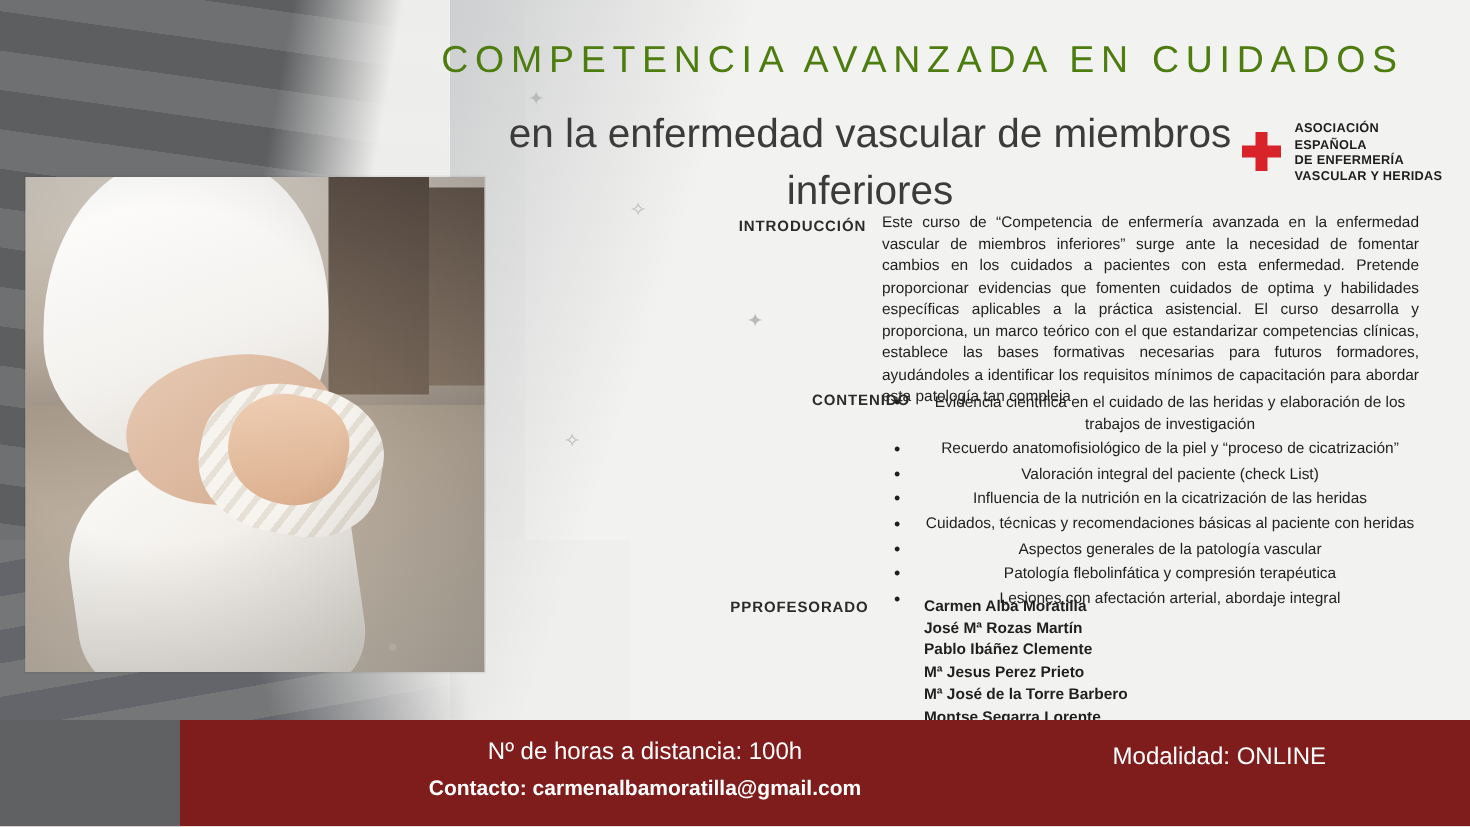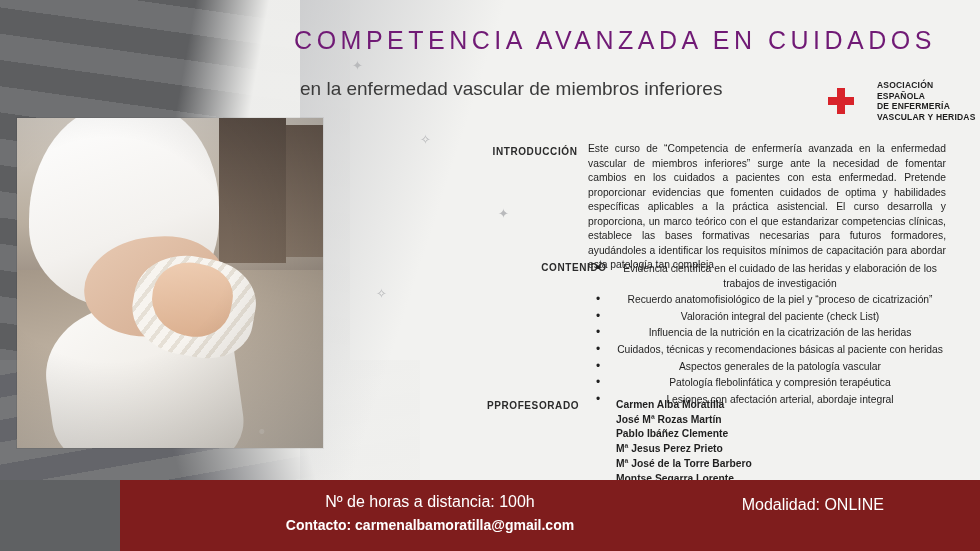--- a/index.html
+++ b/index.html
@@ -115,39 +115,39 @@
     background: radial-gradient(ellipse at 30% 40%, rgba(0,0,0,0) 40%, rgba(0,0,0,0.25) 100%);
   }
 
   
   .title-main {
     position: absolute;
     left: 270px; top: 26px; width: 690px;
     text-align: center;
     font-size: 25px;
     letter-spacing: 4.5px;
-    color: #701a75;
+    color: #4d7c0f;
     font-weight: 400;
   }
   .title-sub {
     position: absolute;
     left: 300px; top: 70px; width: 560px;
-    text-align: left;
-    font-size: 19px;
+    text-align: center;
+    font-size: 27px;
     color: #3b3b3b;
     line-height: 38px;
     font-weight: 400;
   }
 
   
   .logo {
     position: absolute;
     left: 828px; top: 80px;
     width: 150px;
-    display: flex; align-items: center; gap: 23px;
+    display: flex; align-items: center; gap: 9px;
   }
   .logo-cross { position: relative; width: 26px; height: 26px; flex: 0 0 26px; }
   .logo-cross .bar-h, .logo-cross .bar-v {
     position: absolute; background: #d8232a;
   }
   .logo-cross .bar-h { left: 0; top: 9px; width: 26px; height: 8px; }
   .logo-cross .bar-v { left: 9px; top: 0; width: 8px; height: 26px; }
   .logo-text {
     font-size: 8.5px; font-weight: bold; line-height: 10.5px; color: #1d1d1d;
     letter-spacing: 0.2px;

